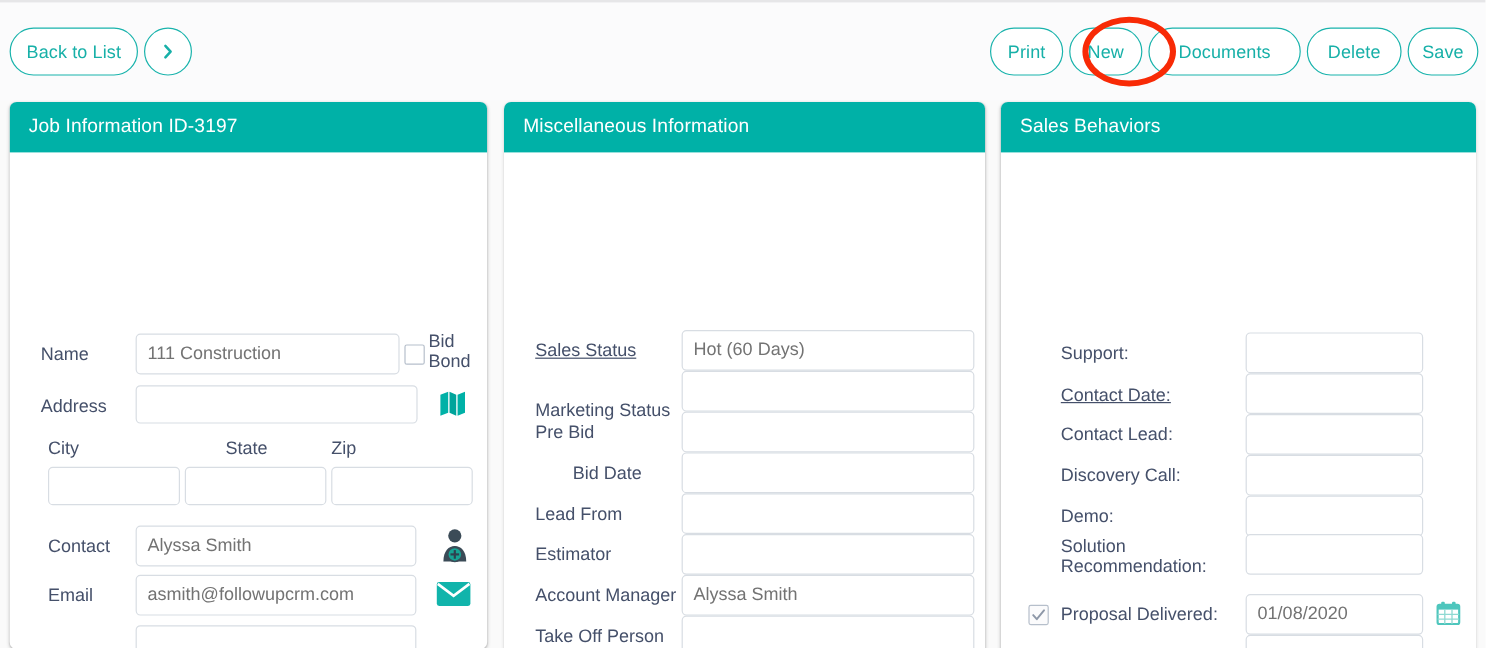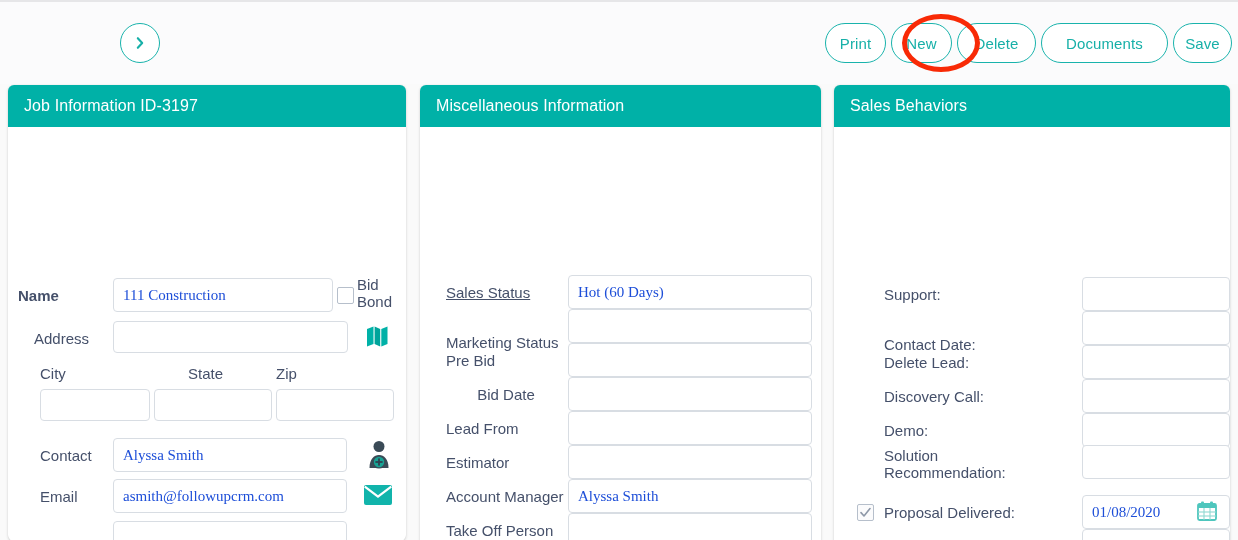--- a/index.html
+++ b/index.html
@@ -97,38 +97,38 @@
   #panel-job  { left: 8px;   top: 85px; width: 398px; height: 456px; }
   #panel-misc { left: 420px; top: 85px; width: 401px; height: 470px; }
   #panel-sales{ left: 834px; top: 85px; width: 396px; height: 470px; }
 
   
   .inp {
     box-sizing: border-box;
     border: 1px solid #d8dde3;
     border-radius: 4px;
     background: #ffffff;
-    color: #1d4ed8;
+    color: #737373;
     font-size: 15px;
-    font-family: Liberation Serif, serif;
+    font-family: Liberation Sans, sans-serif;
     padding: 0 9px;
     height: 34px;
     line-height: 32px;
     white-space: nowrap;
     overflow: hidden;
   }
   .lbl {
     color: #45506a;
     font-size: 15px;
     line-height: 17px;
   }
 
   
   .job-row { position: absolute; }
-  #job-name-lbl   { left: 10px; top: 160px; font-weight: bold; }
+  #job-name-lbl   { left: 26px; top: 160px; }
   #job-name-inp   { left: 105px; top: 151px; width: 220px; }
   #bidbond-box    { left: 329px; top: 160px; width: 15px; height: 15px;
                     border: 1px solid #b6bfcb; border-radius: 2px; background:#fff; }
   #bidbond-lbl    { left: 349px; top: 149px; width: 48px; }
 
   #job-addr-lbl   { left: 26px; top: 203px; }
   #job-addr-inp   { left: 105px; top: 194px; width: 235px; height: 32px; }
   #map-icon       { left: 356px; top: 196px; }
 
   #job-city-lbl   { left: 32px; top: 238px; }
@@ -148,55 +148,58 @@
   #job-phone-inp  { left: 105px; top: 394px; width: 234px; }
 
   
   .misc-row { position: absolute; left: 0; width: 401px; }
   .misc-row .lbl { position: absolute; left: 26px; width: 120px; }
   .misc-row .inp { position: absolute; left: 148px; width: 244px; }
 
   
   .sales-row { position: absolute; left: 0; width: 396px; }
   .sales-row .lbl { position: absolute; left: 50px; width: 150px; }
-  .sales-row .inp { position: absolute; left: 204px; width: 148px; margin-left: 44px; }
+  .sales-row .inp { position: absolute; left: 204px; width: 148px; }
   .sales-check {
     position: absolute; left: 23px;
     width: 15px; height: 15px;
     border: 1px solid #b6bfcb; border-radius: 2px;
     background: #fbfbfc;
   }
   .sales-check svg { display:block; }
 </style>
 </head>
 <body>
 
 <div id="app">
 
   <div class="topbar">
 
+    <div class="btn btn-back" id="btn-back">
+      <span>Back to List</span>
+    </div>
 
     <div class="btn btn-next" id="btn-next">
       <svg class="chev" viewBox="0 0 16 16">
         <path d="M5.5 2.5 L10.5 8 L5.5 13.5" fill="none" stroke="#17b0a8" stroke-width="2.4" stroke-linecap="round" stroke-linejoin="round"></path>
       </svg>
     </div>
 
     <div class="right-actions">
       <div class="btn" id="btn-print">
         <span>Print</span>
       </div>
       <div class="btn" id="btn-new">
         <span>New</span>
       </div>
+      <div class="btn" id="btn-docs">
+        <span>Documents</span>
+      </div>
       <div class="btn" id="btn-delete">
         <span>Delete</span>
-      </div>
-      <div class="btn" id="btn-docs">
-        <span>Documents</span>
       </div>
       <div class="btn" id="btn-save">
         <span>Save</span>
       </div>
     </div>
 
     <div class="annot-ellipse"></div>
   </div>
 
   <div class="panel" id="panel-job">
@@ -300,25 +303,25 @@
   <div class="panel" id="panel-sales">
     <div class="panel-head">
       <span>Sales Behaviors</span>
     </div>
     <div class="panel-body" id="sales-rows">
         <div class="sales-row">
           <div class="lbl" style="top: 159px;">Support:</div>
           <div class="inp" style="top: 150px;"></div>
         </div>
         <div class="sales-row">
-          <div class="lbl" style="top: 209px;">Contact Date:</div>
+          <div class="lbl" style="top: 194px; text-decoration: underline;">Contact Date:</div>
           <div class="inp" style="top: 184px;"></div>
         </div>
         <div class="sales-row">
-          <div class="lbl" style="top: 227px;">Delete Lead:</div>
+          <div class="lbl" style="top: 227px;">Contact Lead:</div>
           <div class="inp" style="top: 218px;"></div>
         </div>
         <div class="sales-row">
           <div class="lbl" style="top: 261px;">Discovery Call:</div>
           <div class="inp" style="top: 252px;"></div>
         </div>
         <div class="sales-row">
           <div class="lbl" style="top: 295px;">Demo:</div>
           <div class="inp" style="top: 286px;"></div>
         </div>

